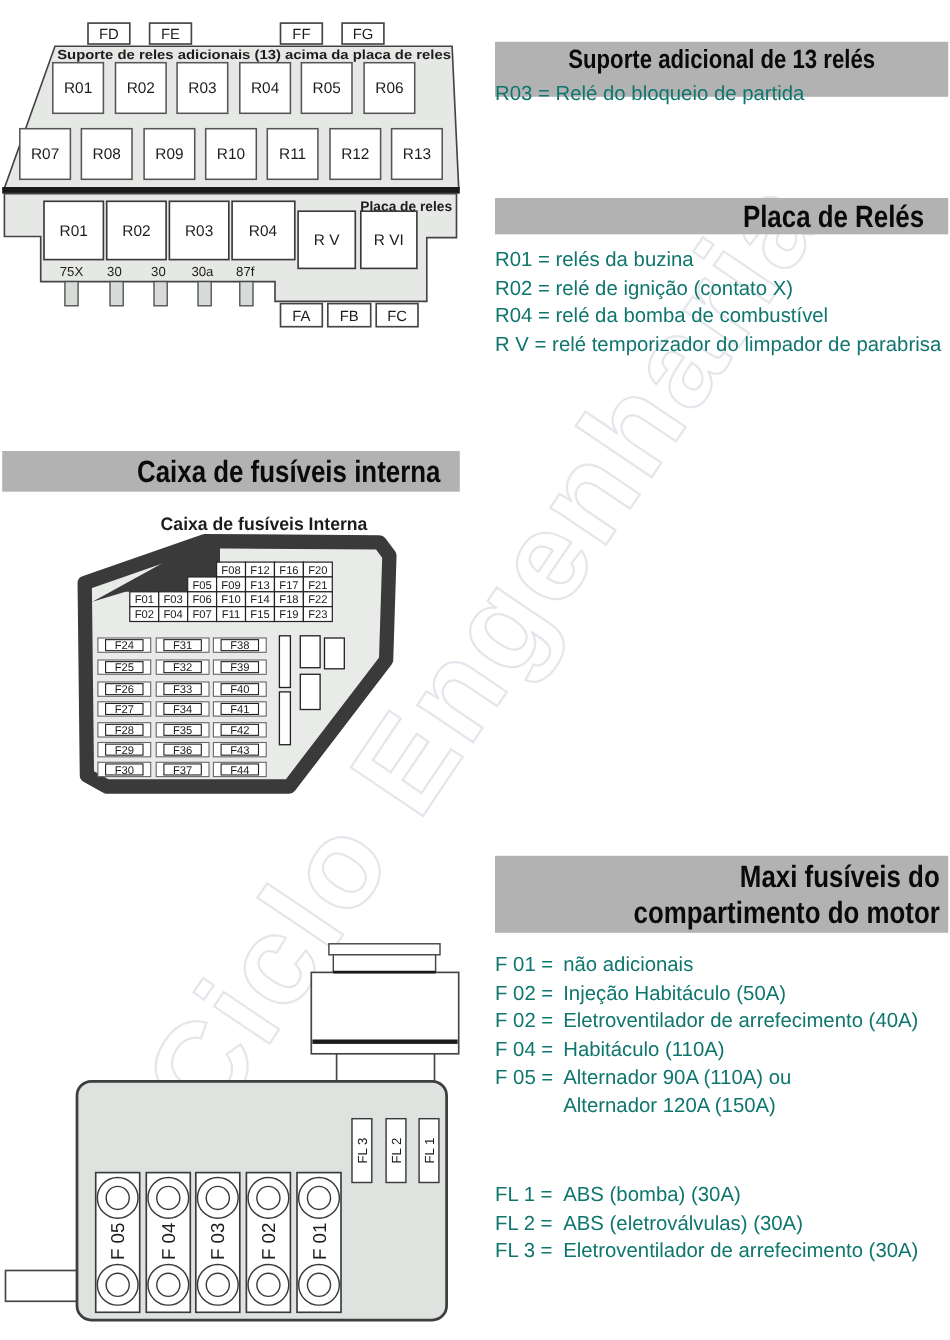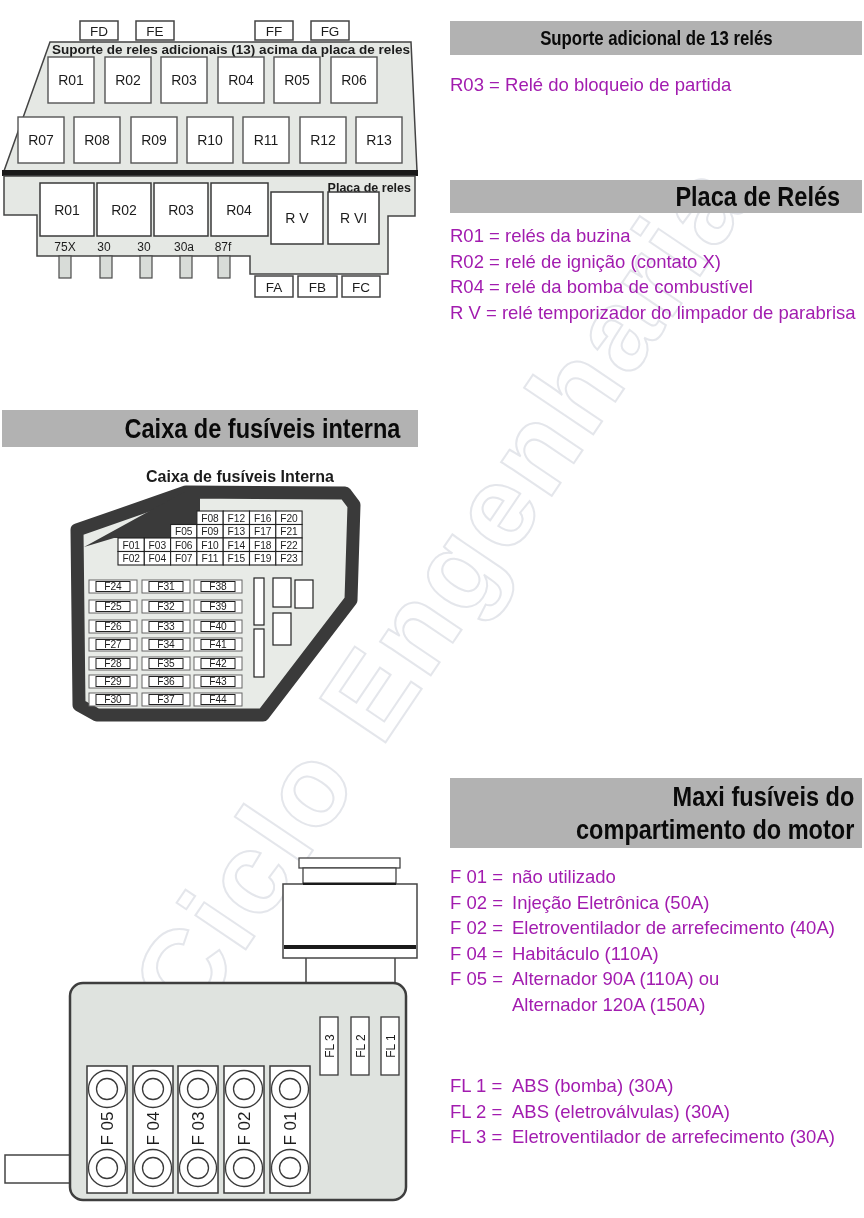--- a/index.html
+++ b/index.html
@@ -9,32 +9,32 @@
   .watermark{position:absolute;left:440px;top:590px;z-index:0;white-space:nowrap;
      transform:translate(-50%,-50%) rotate(-56deg);
      font-size:115px;font-weight:bold;letter-spacing:4px;
      color:rgba(255,255,255,0.9);-webkit-text-stroke:2px rgba(205,210,218,0.55);}
   svg{position:absolute;z-index:2;}
   svg text{font-family:"Liberation Sans",sans-serif;fill:#1c1c1c;}
   
   .banner{position:absolute;z-index:3;left:450px;width:412px;background:#b2b2b2;
           color:#0a0a0a;font-weight:bold;box-sizing:border-box;}
   .banner .bt{display:inline-block;transform:scaleX(0.84);white-space:nowrap;}
-  .banner-support{top:21px;height:34px;line-height:34px;font-size:20px;text-align:center;}
+  .banner-support{top:38px;height:50px;line-height:34px;font-size:24px;text-align:center;}
   .banner-support .bt{transform-origin:center;}
   .banner-plate{top:180px;height:33px;line-height:33px;font-size:28px;text-align:right;padding-right:22px;}
   .banner-plate .bt{transform-origin:right center;}
   .banner-inner{left:2px;top:410px;width:416px;height:37px;line-height:37px;font-size:28px;
                 text-align:right;padding-right:18px;}
   .banner-inner .bt{transform-origin:right center;}
   .banner-maxi{top:778px;height:70px;font-size:28px;line-height:33px;text-align:right;
                padding:2px 8px 0 0;}
   .banner-maxi .bt{transform-origin:right center;}
   
-  .legend{position:absolute;z-index:3;left:450px;color:#a21caf;font-size:18.5px;line-height:25.5px;}
+  .legend{position:absolute;z-index:3;left:450px;color:#0f766e;font-size:18.5px;line-height:25.5px;}
   .legend div{white-space:nowrap;}
   .mrow{display:flex;white-space:nowrap;}
   .mlabel{width:62px;flex:0 0 62px;}
   .fl-group{margin-top:56px;}
 </style>
 </head>
 <body>
 
 <div class="page">
 
@@ -288,25 +288,25 @@
     </g>
   </svg>
 
   <div class="banner banner-maxi">
     <div><span class="bt">Maxi fusíveis do</span></div>
     <div><span class="bt">compartimento do motor</span></div>
   </div>
   <div class="legend" style="top:864px;line-height:25.5px">
     <div class="mrow">
         <span class="mlabel">F 01 =</span>
-        <span>não utilizado</span>
+        <span>não adicionais</span>
       </div>
     <div class="mrow">
         <span class="mlabel">F 02 =</span>
-        <span>Injeção Eletrônica (50A)</span>
+        <span>Injeção Habitáculo (50A)</span>
       </div>
     <div class="mrow">
         <span class="mlabel">F 02 =</span>
         <span>Eletroventilador de arrefecimento (40A)</span>
       </div>
     <div class="mrow">
         <span class="mlabel">F 04 =</span>
         <span>Habitáculo (110A)</span>
       </div>
     <div class="mrow">

